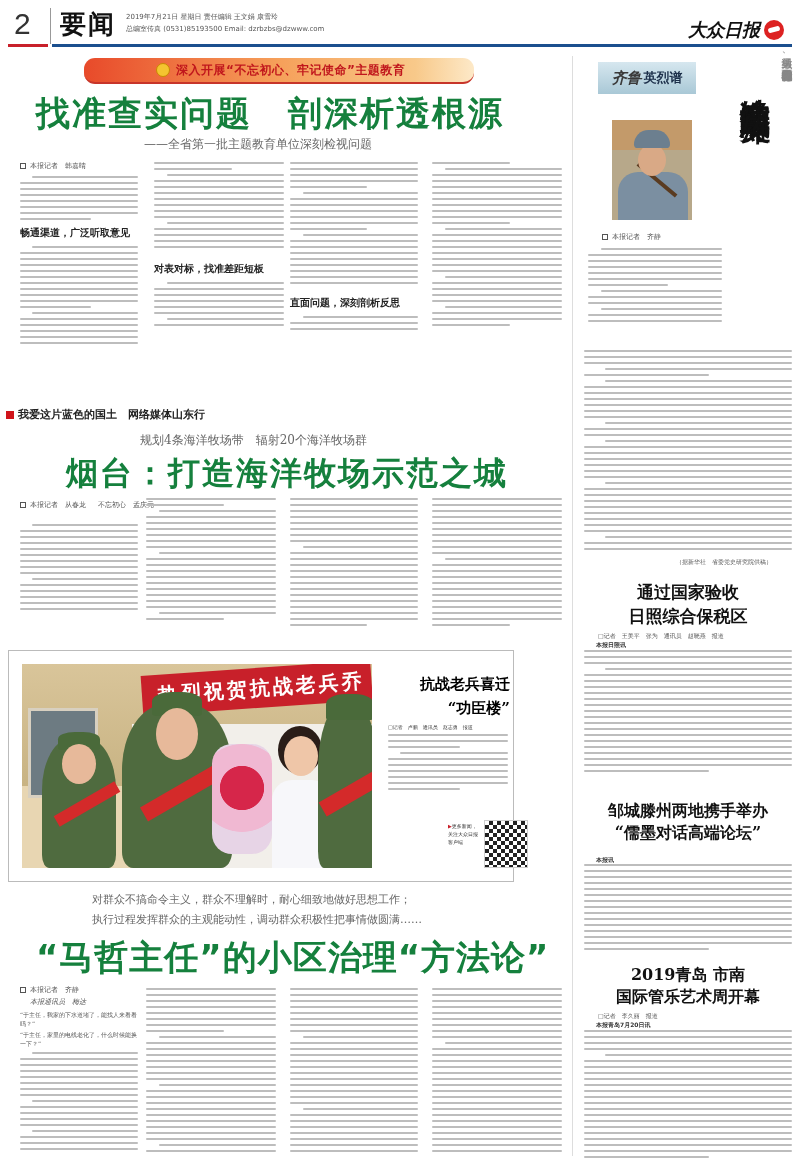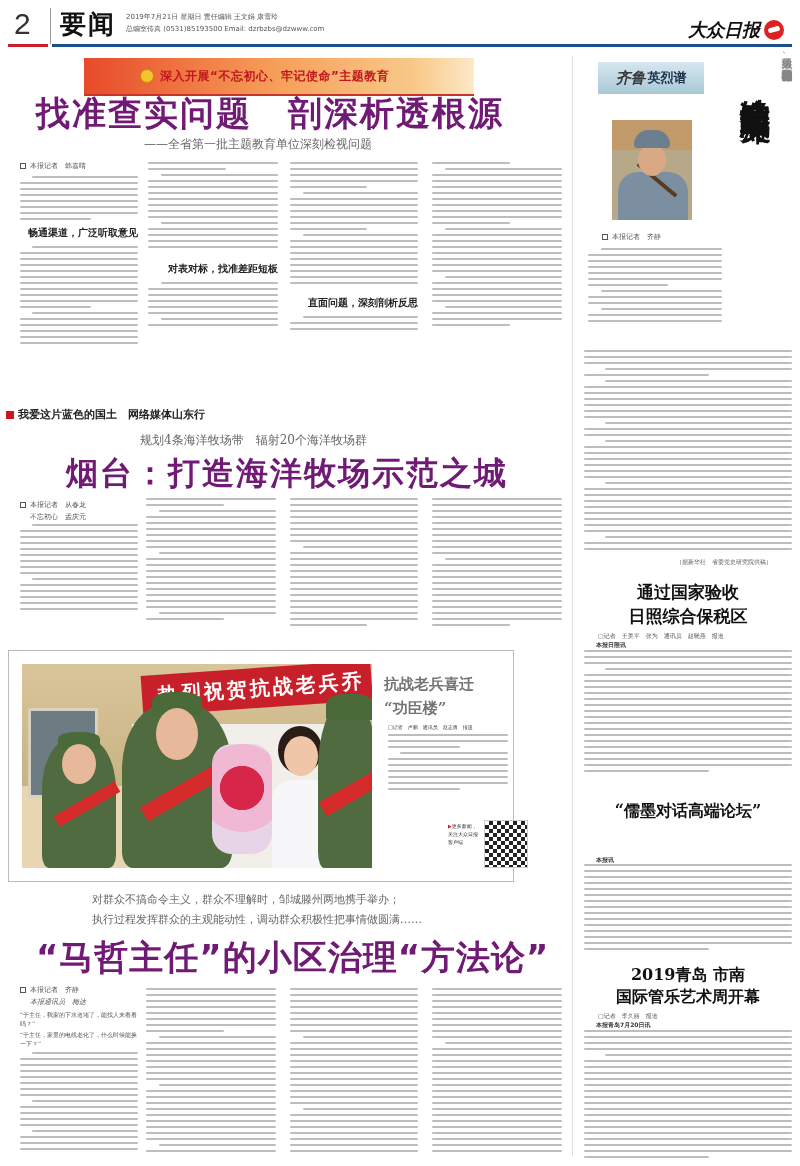--- a/index.html
+++ b/index.html
@@ -14,37 +14,37 @@
   .mast-sep { left: 50px; top: 8px; width: 1px; height: 36px; background: #999; }
   .section { left: 60px; top: 6px; font-size: 26px; font-weight: bold; color: #111; line-height: 36px; letter-spacing: 2px; }
   .meta { left: 126px; top: 11px; font-size: 7px; color: #555; line-height: 12px; }
   .mast-line { left: 52px; top: 44px; width: 740px; height: 3px; background: #1b4f8e; }
   .logo { right: 16px; top: 18px; display: flex; align-items: center; gap: 4px; }
   .logo-text { font-family: Liberation Serif, serif; font-style: italic; font-weight: bold; font-size: 18px; color: #111; }
   .logo-mark { width: 20px; height: 20px; border-radius: 50%; background: #d22; position: relative; }
   .logo-mark::after { content: ""; position: absolute; left: 4px; top: 7px; width: 12px; height: 5px; background: #fff; border-radius: 3px; transform: rotate(-15deg); }
 
   
-  .theme-banner { left: 84px; top: 58px; width: 390px; height: 38px; background: linear-gradient(90deg, #e84a2a 0%, #f6a05a 50%, #f8c98a 85%, #fde9c8 100%); border-bottom: 2px solid #c7352a; display: flex; align-items: center; padding-left: 56px; gap: 6px; }
+  .theme-banner { left: 84px; top: 58px; width: 390px; height: 26px; background: linear-gradient(90deg, #e84a2a 0%, #f6a05a 50%, #f8c98a 85%, #fde9c8 100%); border-bottom: 2px solid #c7352a; display: flex; align-items: center; padding-left: 72px; gap: 6px; border-radius: 11px; }
   .theme-emblem { width: 14px; height: 14px; border-radius: 50%; background: #f4c430; border: 1px solid #c98a00; }
   .theme-text { font-size: 12px; font-weight: bold; color: #c0161c; letter-spacing: 0.5px; }
 
   
-  .h1 { font-weight: bold; color: #701a75; font-family: "DejaVu Sans", sans-serif; letter-spacing: 2px; }
+  .h1 { font-weight: bold; color: #15803d; font-family: "DejaVu Sans", sans-serif; letter-spacing: 2px; }
   .subtitle { color: #666; font-family: "DejaVu Serif", serif; font-size: 12px; }
 
   .byline { font-size: 7px; color: #555; display: flex; align-items: center; gap: 4px; }
   .byline .box { width: 6px; height: 6px; border: 1px solid #555; }
 
   
   .col { position: absolute; }
   .col .line { height: 2px; background: #bdbdbd; margin-bottom: 4px; border-radius: 1px; }
   .col .line.short { width: 60%; }
   .col .line.indent { margin-left: 10%; }
-  .subhead { font-size: 10px; font-weight: bold; color: #222; text-align: right; margin: 6px 0; }
+  .subhead { font-size: 10px; font-weight: bold; color: #222; text-align: left; margin: 6px 0; }
 
   
   .tag { left: 6px; top: 407px; display: flex; align-items: center; gap: 4px; font-size: 11px; font-weight: bold; color: #222; }
   .tag .sq { width: 8px; height: 8px; background: #d0141b; }
 
   
   .photo-box { left: 8px; top: 650px; width: 506px; height: 232px; border: 1px solid #bbb; }
   .photo { left: 22px; top: 664px; width: 350px; height: 204px; overflow: hidden; background: #e8d6b2; }
   .photo .wall { position: absolute; left: 0; top: 0; width: 100%; height: 60%; background: linear-gradient(180deg, #d9c59a, #c8b383); }
   .photo .window { position: absolute; left: 6px; top: 44px; width: 70px; height: 90px; background: #6d7b82; border: 3px solid #d8d0c0; }
@@ -53,29 +53,29 @@
   .vet { position: absolute; border-radius: 40% 40% 10% 10%; background: #4f6b3f; }
   .vet .face { position: absolute; border-radius: 50%; background: #e7b99a; }
   .vet .cap { position: absolute; border-radius: 40% 40% 10% 10%; background: #4a6a3a; }
   .vet .sash { position: absolute; background: #d42a2a; transform: rotate(-30deg); }
   .flowers { position: absolute; left: 190px; top: 80px; width: 60px; height: 110px; background: radial-gradient(circle at 50% 40%, #d6264a 0 30%, #f0b8d2 31% 60%, #e7d4e6 61%); border-radius: 20px; }
   .woman { position: absolute; left: 250px; top: 62px; width: 60px; height: 140px; }
   .woman .hair { position: absolute; left: 6px; top: 0; width: 44px; height: 48px; background: #2a1d18; border-radius: 50%; }
   .woman .face { position: absolute; left: 12px; top: 10px; width: 34px; height: 40px; background: #efc6a8; border-radius: 50%; }
   .woman .body { position: absolute; left: 0; top: 54px; width: 60px; height: 90px; background: #f7f7fa; border-radius: 20px 20px 0 0; }
 
-  .side-title { left: 384px; top: 672px; width: 126px; text-align: left; font-family: "DejaVu Serif", serif; font-weight: bold; font-size: 15px; line-height: 24px; color: #737373; }
+  .side-title { left: 384px; top: 672px; width: 126px; text-align: right; font-family: "DejaVu Serif", serif; font-weight: bold; font-size: 15px; line-height: 24px; color: #000000; }
   .qr-wrap { left: 484px; top: 820px; width: 44px; height: 48px; border: 1px solid #ccc; background:
       conic-gradient(#222 25%, #fff 0 50%, #222 0 75%, #fff 0) 0 0/8px 8px; }
   .qr-note { left: 448px; top: 822px; width: 32px; font-size: 5px; line-height: 8px; color: #333; }
   .qr-arrow { color: #c8202a; }
 
   
   .right-col-sep { left: 572px; top: 56px; width: 1px; height: 1100px; background: #ddd; }
-  .yinglie { left: 598px; top: 62px; width: 106px; height: 32px; background: linear-gradient(180deg, #d6e7ef, #a9c8d6); display: flex; align-items: center; justify-content: center; gap: 2px; }
+  .yinglie { left: 598px; top: 62px; width: 98px; height: 32px; background: linear-gradient(180deg, #d6e7ef, #a9c8d6); display: flex; align-items: center; justify-content: center; gap: 2px; }
   .yinglie .cal { font-family: "DejaVu Serif", serif; font-style: italic; font-weight: bold; font-size: 15px; color: #3a3a3a; }
   .yinglie .bold { font-weight: bold; font-size: 13px; color: #1c2f4a; }
   .portrait { left: 612px; top: 120px; width: 80px; height: 100px; background: linear-gradient(180deg, #c39a6a 0 30%, #b7a88a 30% 100%); overflow: hidden; }
   .portrait .p-cap { position: absolute; left: 22px; top: 10px; width: 36px; height: 18px; background: #6c7f8f; border-radius: 16px 16px 4px 4px; }
   .portrait .p-face { position: absolute; left: 26px; top: 24px; width: 28px; height: 32px; background: #d9a986; border-radius: 50%; }
   .portrait .p-body { position: absolute; left: 6px; top: 52px; width: 70px; height: 60px; background: #7b8fa1; border-radius: 20px 20px 0 0; }
   .portrait .p-strap { position: absolute; left: 20px; top: 58px; width: 50px; height: 4px; background: #5a3b20; transform: rotate(40deg); }
 
   .vert-title { left: 738px; top: 74px; width: 34px; writing-mode: vertical-rl; font-size: 30px; font-weight: bold; color: #111; letter-spacing: 2px; line-height: 34px; }
   .vert-sub { left: 776px; top: 50px; width: 18px; writing-mode: vertical-rl; font-size: 11px; color: #888; line-height: 16px; font-family: "DejaVu Serif", serif; }
@@ -132,21 +132,21 @@
     <div class="line"></div>
     <div class="line"></div>
     <div class="line short"></div>
   <div class="line indent"></div>
     <div class="line"></div>
     <div class="line"></div>
     <div class="line"></div>
     <div class="line"></div>
     <div class="line"></div>
 </div>
-<div class="col" style="left:148px;top:162px;width:130px;">
+<div class="col" style="left:154px;top:162px;width:130px;">
   <div class="line"></div>
     <div class="line short"></div>
     <div class="line indent"></div>
     <div class="line"></div>
     <div class="line"></div>
     <div class="line"></div>
     <div class="line"></div>
     <div class="line"></div>
     <div class="line"></div>
     <div class="line"></div>
@@ -223,21 +223,21 @@
     <div class="line short"></div>
 </div>
 
 <div class="abs tag">
   <span class="sq"></span>
   <span>我爱这片蓝色的国土　网络媒体山东行</span>
 </div>
 
 <div class="abs subtitle" style="left:140px;top:432px;font-size:12px;">规划4条海洋牧场带　辐射20个海洋牧场群</div>
 <div class="abs h1" style="left:66px;top:452px;font-size:32px;line-height:42px;">烟台：打造海洋牧场示范之城</div>
-<div class="abs byline" style="left:20px;top:500px;flex-direction:column;align-items:flex-start;gap:2px;">
+<div class="abs byline" style="left:20px;top:500px;align-items:flex-start;gap:2px;">
   <span style="display:flex;gap:4px;align-items:center;">
       <span class="box"></span>
       <span>本报记者　从春龙</span>
     </span>
   <span style="padding-left:10px;">不忘初心　孟庆元</span>
 </div>
 <div class="col" style="left:20px;top:524px;width:118px;">
   <div class="line indent"></div>
     <div class="line"></div>
     <div class="line"></div>
@@ -366,21 +366,21 @@
     <div class="line"></div>
     <div class="line"></div>
     <div class="line"></div>
     <div class="line"></div>
     <div class="line"></div>
     <div class="line short"></div>
 </div>
 <div class="abs qr-note"><span class="qr-arrow">▶</span><span>更多新闻，关注大众日报客户端</span></div>
 <div class="abs qr-wrap"></div>
 
-<div class="abs subtitle" style="left:92px;top:892px;font-size:11px;">对群众不搞命令主义，群众不理解时，邹城滕州两地携手举办；</div>
+<div class="abs subtitle" style="left:92px;top:892px;font-size:11px;">对群众不搞命令主义，群众不理解时，耐心细致地做好思想工作；</div>
 <div class="abs subtitle" style="left:92px;top:912px;font-size:11px;">执行过程发挥群众的主观能动性，调动群众积极性把事情做圆满……</div>
 <div class="abs h1" style="left:36px;top:932px;font-size:34px;line-height:50px;letter-spacing:1px;">“马哲主任”的小区治理“方法论”</div>
 <div class="abs byline" style="left:20px;top:985px;flex-direction:column;align-items:flex-start;gap:2px;">
   <span style="display:flex;gap:4px;align-items:center;">
       <span class="box"></span>
       <span>本报记者　齐静</span>
     </span>
   <span style="padding-left:10px;font-style:italic;">本报通讯员　梅达</span>
 </div>
 <div class="abs" style="left:20px;top:1010px;width:118px;font-size:6px;color:#555;line-height:9px;">“于主任，我家的下水道堵了，能找人来看看吗？”</div>
@@ -589,20 +589,21 @@
     <div class="line"></div>
     <div class="line"></div>
     <div class="line"></div>
     <div class="line"></div>
     <div class="line"></div>
     <div class="line"></div>
     <div class="line short"></div>
 </div>
 
 <div class="abs r-title" style="left:584px;top:800px;width:208px;font-size:16px;line-height:22px;">
+  <div>邹城滕州两地携手举办</div>
   <div>“儒墨对话高端论坛”</div>
 </div>
 <div class="abs" style="left:596px;top:856px;font-size:6px;font-weight:bold;color:#333;">本报讯</div>
 <div class="col" style="left:584px;top:864px;width:208px;">
   <div class="line"></div>
     <div class="line"></div>
     <div class="line"></div>
     <div class="line"></div>
     <div class="line"></div>
     <div class="line"></div>

